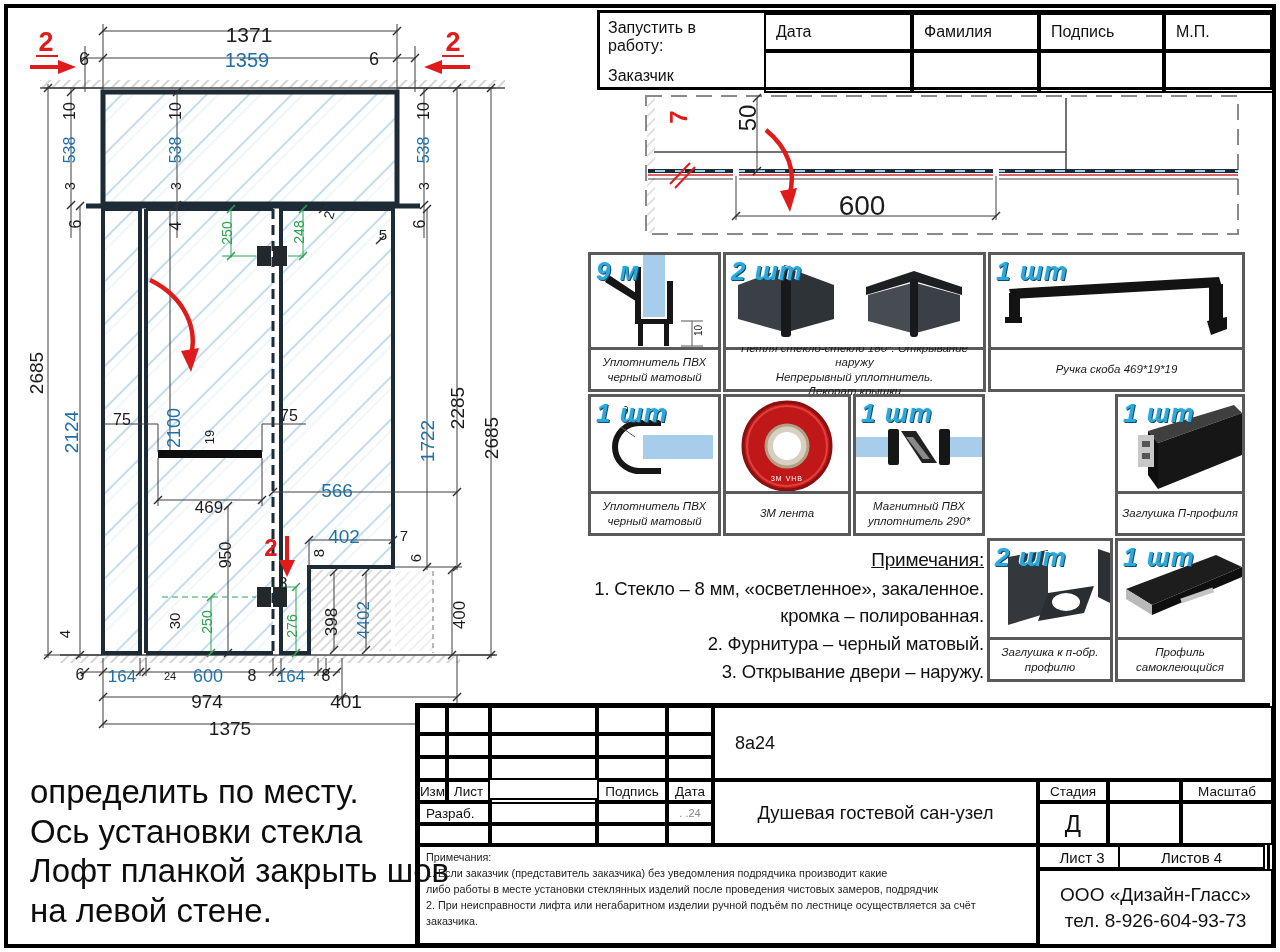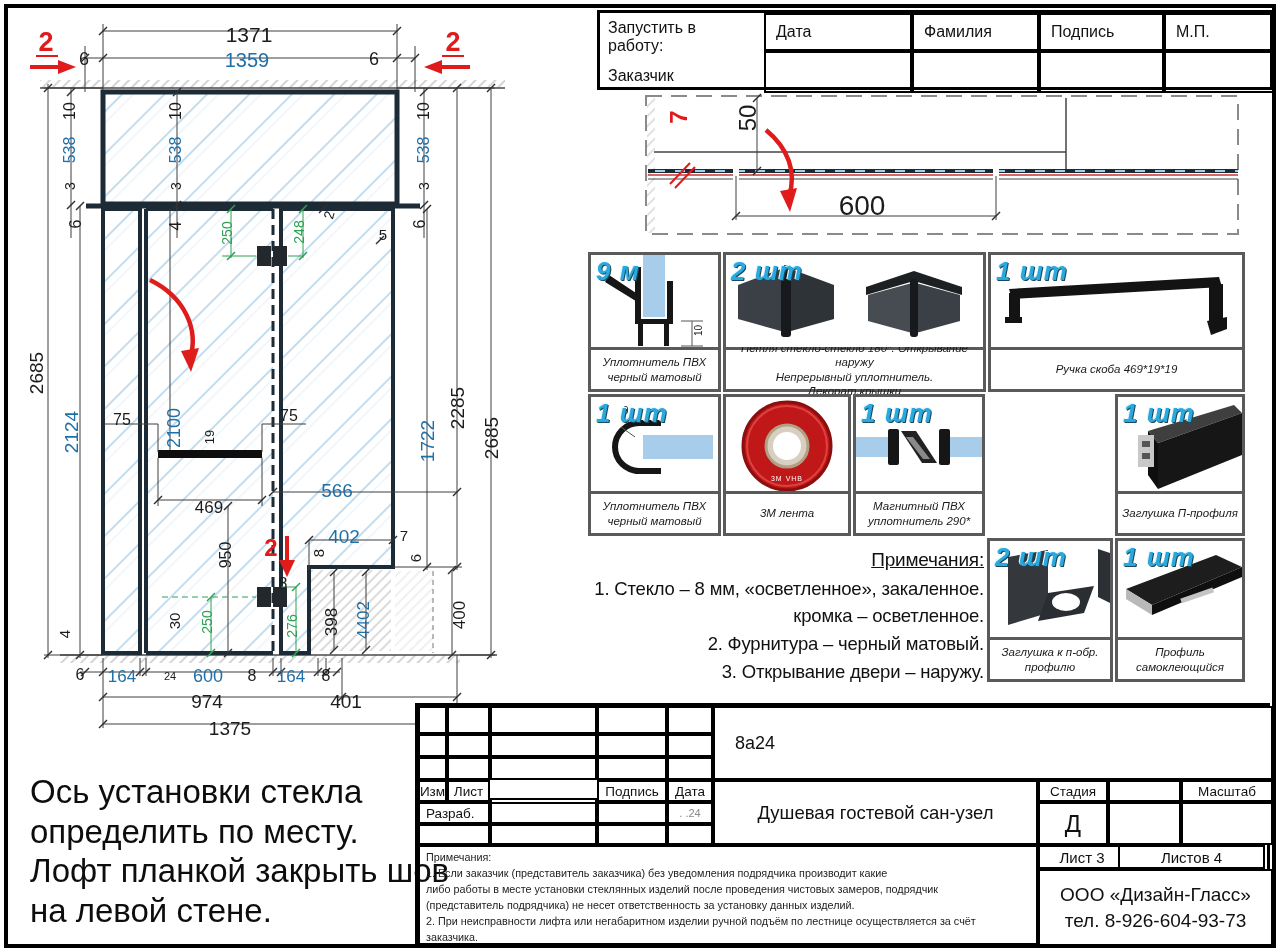--- a/index.html
+++ b/index.html
@@ -486,28 +486,28 @@
     </div>
     <div class="pcap">
       <span>Профиль</span>
         <span>самоклеющийся</span>
     </div>
   </div>
 
   <div id="notes">
     <div><span class="nt">Примечания:</span></div>
     <div>1. Стекло – 8 мм, «осветленное», закаленное.</div>
-    <div>кромка – осветленное.</div>
+    <div>кромка – полированная.</div>
     <div>2. Фурнитура – черный матовый.</div>
     <div>3. Открывание двери – наружу.</div>
   </div>
 
   <div id="install-note">
+    <div>определить по месту.</div>
     <div>Ось установки стекла</div>
-    <div>определить по месту.</div>
     <div>Лофт планкой закрыть шов</div>
     <div>на левой стене.</div>
   </div>
 
   <div id="tblock">
 
     <div class="tc" style="left:0;top:0;width:29px;height:28px;"></div>
     <div class="tc" style="left:29px;top:0;width:43px;height:28px;"></div>
     <div class="tc" style="left:72px;top:0;width:107px;height:28px;"></div>
     <div class="tc" style="left:179px;top:0;width:70px;height:28px;"></div>
@@ -549,21 +549,20 @@
     <div class="tc" style="left:690px;top:74px;width:73px;height:22px;"></div>
     <div class="tc" style="left:763px;top:74px;width:92px;height:22px;">Масштаб</div>
     <div class="tc" style="left:620px;top:96px;width:70px;height:43px;font-size:24px;">Д</div>
     <div class="tc" style="left:690px;top:96px;width:73px;height:43px;"></div>
     <div class="tc" style="left:763px;top:96px;width:92px;height:43px;"></div>
 
     <div id="fineprint">
       <div>Примечания:</div>
       <div>1. Если заказчик (представитель заказчика) без уведомления подрядчика производит какие</div>
       <div>либо работы в месте установки стеклянных изделий после проведения чистовых замеров, подрядчик</div>
-      <div>(представитель подрядчика) не несет ответственность за установку данных изделий.</div>
       <div>2. При неисправности лифта или негабаритном изделии ручной подъём по лестнице осуществляется за счёт</div>
       <div>заказчика.</div>
     </div>
 
     <div class="tc" style="left:620px;top:139px;width:88px;height:24px;font-size:15px;">Лист 3</div>
     <div class="tc" style="left:700px;top:139px;width:147px;height:24px;font-size:15px;">Листов 4</div>
     <div class="tc" style="left:620px;top:163px;width:235px;height:77px;flex-direction:column;font-size:19px;line-height:1.35;">
       <span>ООО «Дизайн-Гласс»</span>
       <span>тел. 8-926-604-93-73</span>
     </div>

